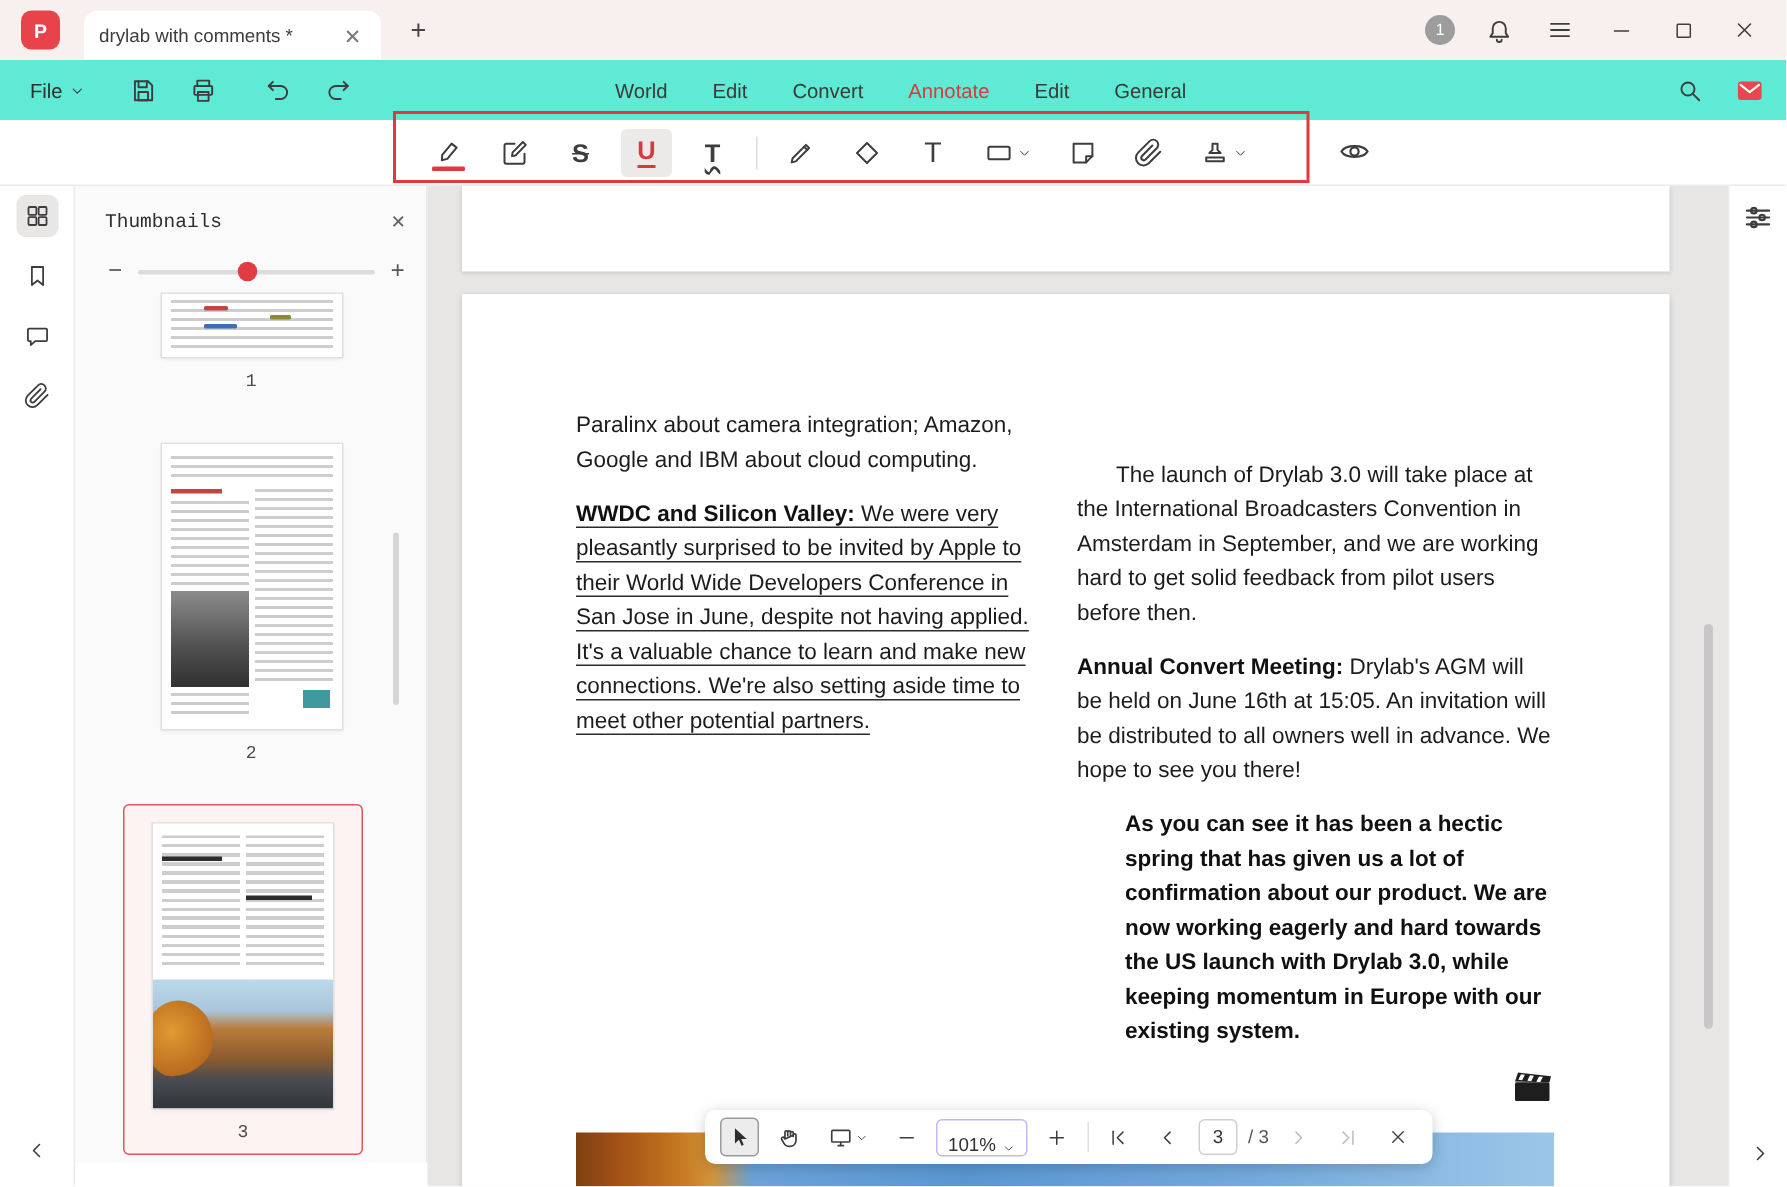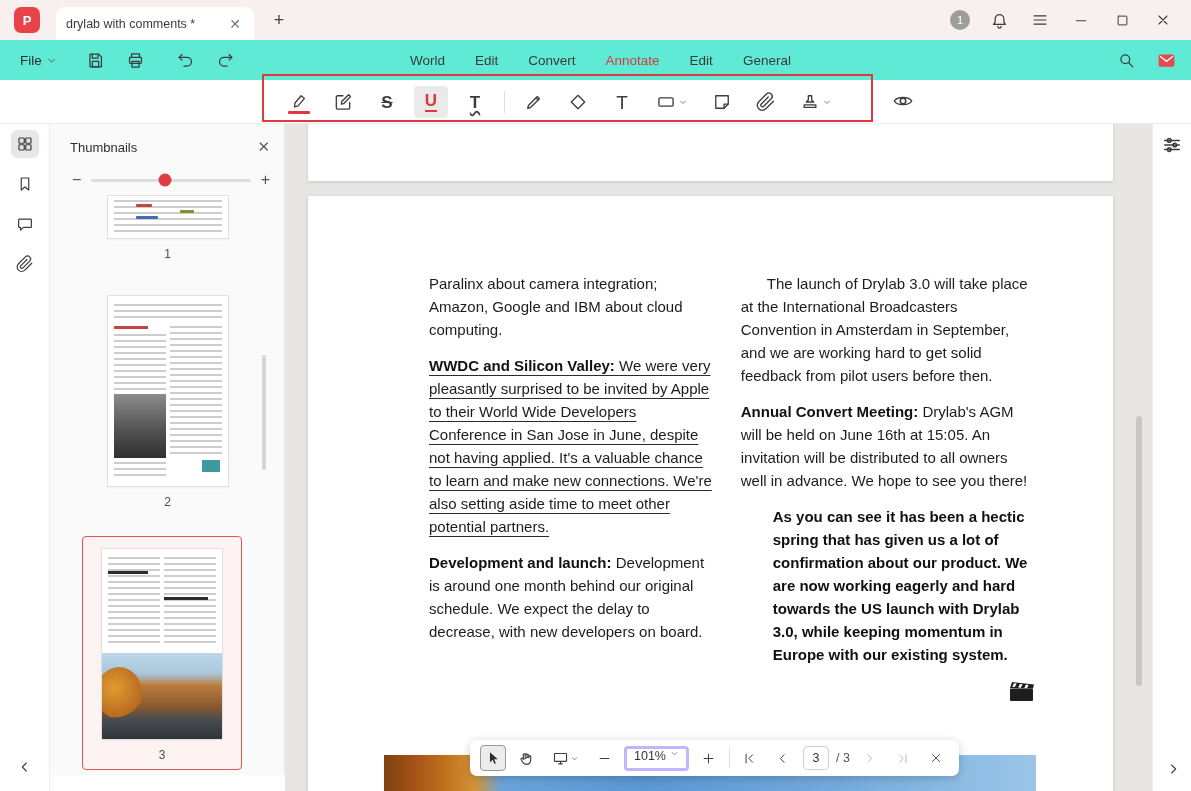--- a/index.html
+++ b/index.html
@@ -69,21 +69,21 @@
   .iconstrip { position:absolute; left:0; top:124px; width:50px; bottom:0; background:#fff;
     border-right:1px solid #ededed; display:flex; flex-direction:column; align-items:center;
     padding-top:6px; gap:12px; }
   .stripbtn { width:28px; height:28px; border-radius:6px; display:flex; align-items:center; justify-content:center; }
   .stripbtn.active { background:#e9e6e6; }
   .strip-collapse { position:absolute; bottom:10px; left:11px; width:28px; height:28px;
     display:flex; align-items:center; justify-content:center; }
 
   
   .thumbpanel { position:absolute; left:50px; top:124px; width:235px; bottom:16px;
-    background:#fbfafa; border-right:1px solid #e8e8e8; overflow:hidden; }
+    background:#fbfafa; border-right:1px solid #e8e8e8; overflow:hidden;font-family:Liberation Mono, monospace; }
   .tp-head { display:flex; align-items:center; padding:14px 14px 0 20px; }
   .tp-title { font-size:13px; color:#2e2e2e; flex:1; }
   .tp-close { color:#5f5f5f; font-size:15px; }
   .tp-slider { display:flex; align-items:center; margin-top:16px; padding:0 14px 0 22px; gap:10px; }
   .sl-minus,.sl-plus { color:#555; font-size:16px; line-height:1; }
   .sl-track { position:relative; flex:1; height:3px; background:#dcdcdc; border-radius:2px; }
   .sl-knob { position:absolute; left:46%; top:50%; width:13px; height:13px; border-radius:50%;
     background:#e03c42; transform:translate(-50%,-50%); }
   .thumb-item { position:absolute; left:0; width:235px; display:flex; flex-direction:column; align-items:center; }
   .thumb-card { width:120px; background:#fff; box-shadow:0 0 0 1px #e2e0e0, 0 1px 3px rgba(0,0,0,.08);
@@ -111,27 +111,27 @@
 
   
   .docarea { position:absolute; left:285px; top:124px; width:867px; bottom:0;
     background:#e8e6e5; overflow:hidden; }
   .page2bottom { position:absolute; left:23px; top:0; width:805px; height:57px; background:#fff;
     box-shadow:0 1px 3px rgba(0,0,0,.14); }
   .page3 { position:absolute; left:23px; top:72px; width:805px; height:860px; background:#fff;
     box-shadow:0 1px 4px rgba(0,0,0,.16); }
   .page-content { display:flex; gap:23px; padding:76px 78px 0 76px; }
   .col { font-size:15px; line-height:23px; color:#1c1c1c; }
-  .col-left { width:311px;margin-left:45px; }
+  .col-left { width:311px; }
   .col-right { width:317px; }
   .para { margin-bottom:13px; }
   .para .lead { font-weight:700; color:#111; }
   .para.underlined { text-decoration:underline; text-decoration-thickness:1.3px;
     text-underline-offset:4px; text-decoration-color:#2b2b2b; }
-  .para.indent { text-indent:26px; }
+  .para.indent { text-indent:26px;margin-top:33px; }
   .para.allbold { font-weight:700; color:#101010;margin-left:32px; }
   .clapper-row { display:flex; justify-content:flex-end; margin-top:14px; }
   .page-image { position:absolute; left:76px; top:559px; width:652px; height:200px;
     background:linear-gradient(90deg,#7e4110 0%,#a85417 5%,#c1751e 10%,#d4943a 14%,#6aa3d8 18%,#5b97d3 40%,#74abdd 70%,#9cc6e8 100%); }
   .page-image::before { content:""; position:absolute; inset:0;
     background:
       radial-gradient(ellipse 70px 13px at 42% 42%, rgba(255,255,255,.95), transparent 70%),
       radial-gradient(ellipse 90px 16px at 72% 58%, rgba(255,255,255,.9), transparent 70%),
       radial-gradient(ellipse 60px 12px at 58% 22%, rgba(255,255,255,.8), transparent 70%),
       radial-gradient(ellipse 40px 26px at 6% 60%, rgba(60,20,5,.45), transparent 75%); }
@@ -147,21 +147,21 @@
 
   
   .floatbar { position:absolute; left:470px; top:740px; height:36px; background:#fff;
     border-radius:7px; box-shadow:0 2px 10px rgba(0,0,0,.2); display:flex; align-items:center;
     padding:0 10px; gap:7px; z-index:30; }
   .fbtn { width:26px; height:26px; display:flex; align-items:center; justify-content:center;
     border-radius:4px; }
   .fbtn.selected { background:#ececec; border:1px solid #9a9a9a; }
   .fbtn.wide { width:38px; gap:1px; }
   .fdiv { width:1px; height:20px; background:#e0e0e0; }
-  .zoom-box { display:flex; align-items:flex-start; gap:4px; border:3px solid #c4b5fd; border-radius:4px;
+  .zoom-box { display:flex; align-items:flex-end; gap:4px; border:1px solid #c4b5fd; border-radius:4px;
     height:25px; padding:0 7px; font-size:12.5px; color:#333; }
   .page-box { width:26px; height:24px; border:1px solid #cfcfcf; border-radius:4px; font-size:12.5px;
     color:#333; display:flex; align-items:center; justify-content:center; }
   .page-total { font-size:12.5px; color:#555; }
   .fbtn.disabled svg .ic, .fbtn.disabled .ic { stroke:#bdbdbd; }
 </style>
 </head>
 <body>
 
 <div class="window">
@@ -425,23 +425,20 @@
     <div class="page2bottom"></div>
 
     <div class="page3">
       <div class="page-content">
         <div class="col col-left">
           <p class="para">
             <span>Paralinx about camera integration; Amazon, Google and IBM about cloud computing.</span>
           </p>
           <p class="para underlined">
             <span class="lead">WWDC and Silicon Valley: </span><span>We were very pleasantly surprised to be invited by Apple to their World Wide Developers Conference in San Jose in June, despite not having applied. It's a valuable chance to learn and make new connections. We're also setting aside time to meet other potential partners.</span>
-          </p>
-          <p class="para">
-            <span class="lead">Development and launch: </span><span>Development is around one month behind our original schedule. We expect the delay to decrease, with new developers on board.</span>
           </p>
         </div>
         <div class="col col-right">
           <p class="para indent">
             <span>The launch of Drylab 3.0 will take place at the International Broadcasters Convention in Amsterdam in September, and we are working hard to get solid feedback from pilot users before then.</span>
           </p>
           <p class="para">
             <span class="lead">Annual Convert Meeting: </span><span>Drylab's AGM will be held on June 16th at 15:05. An invitation will be distributed to all owners well in advance. We hope to see you there!</span>
           </p>
           <p class="para allbold">

